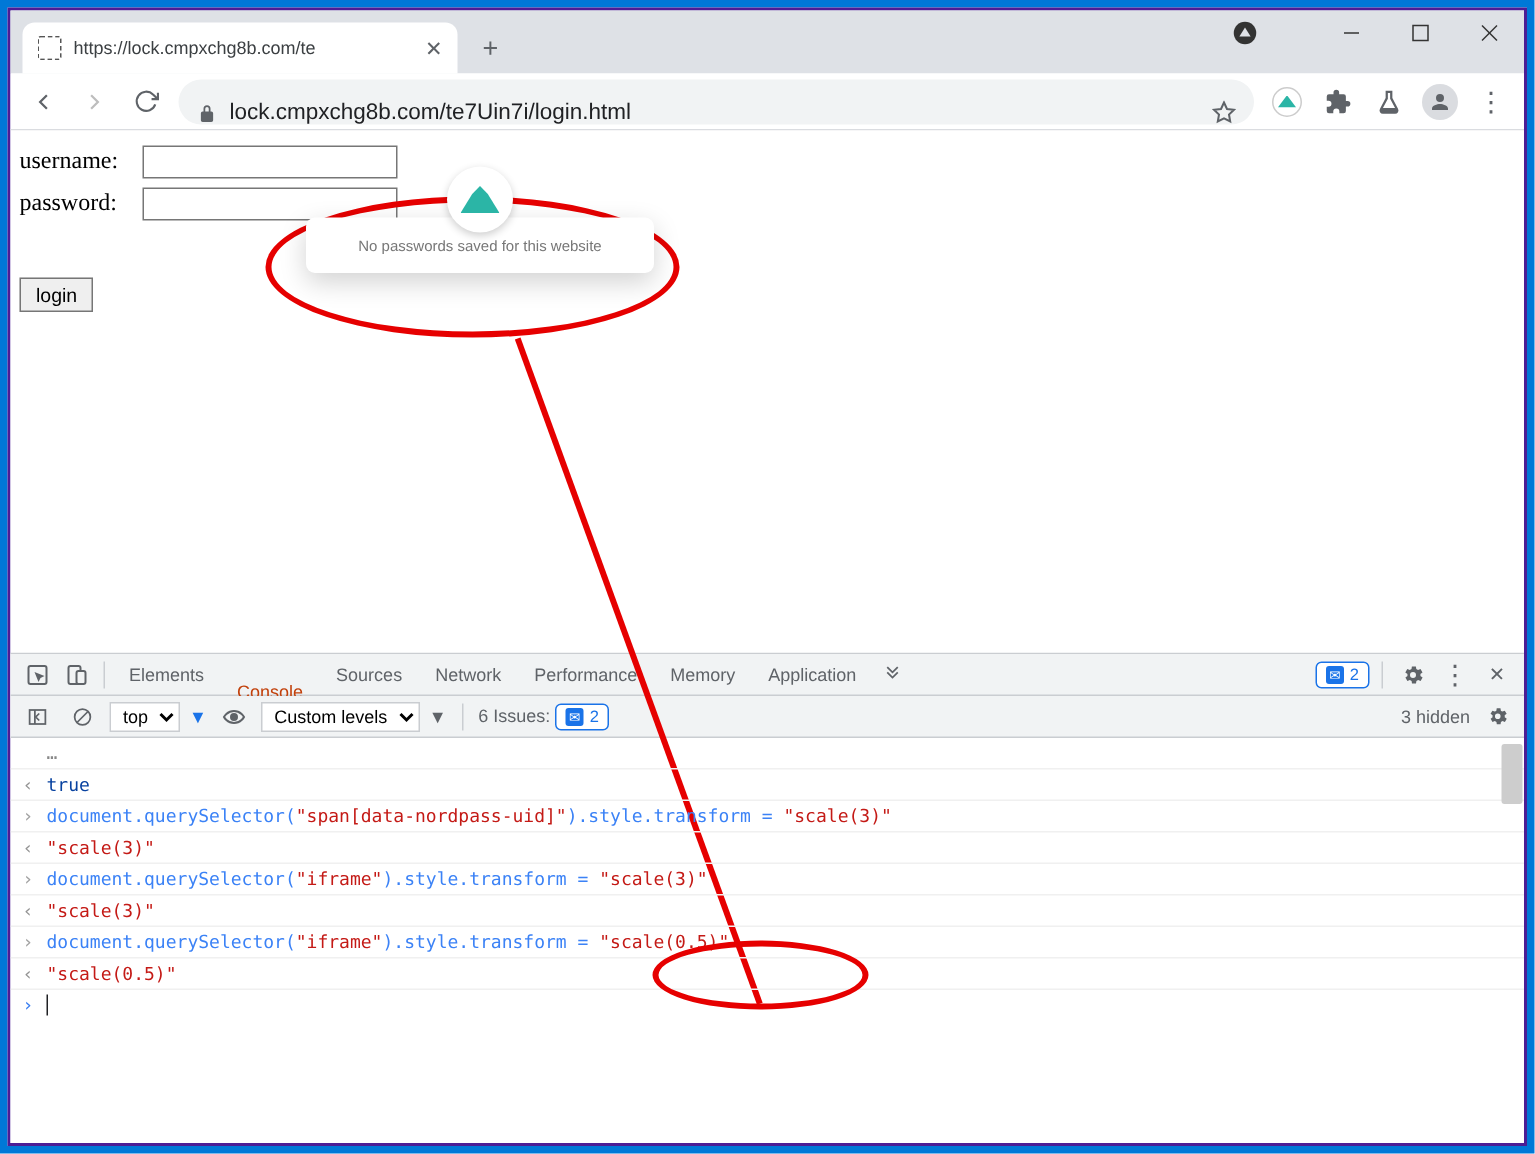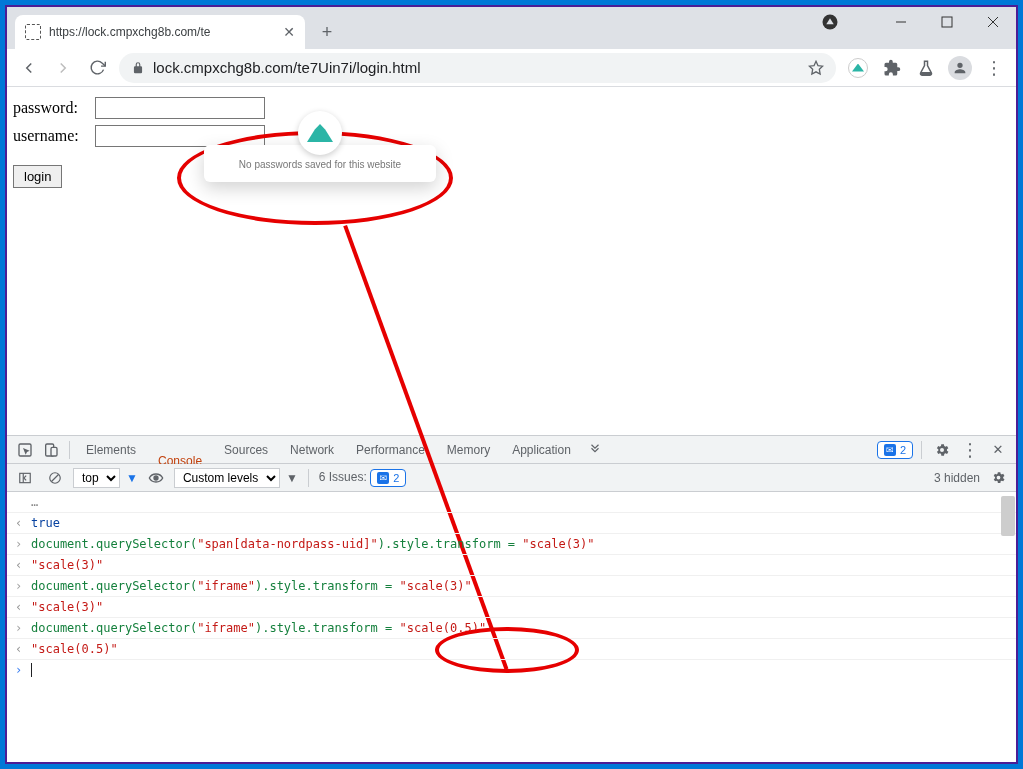--- a/index.html
+++ b/index.html
@@ -10,35 +10,35 @@
   .tab { margin-top:8px; margin-left:8px; height:34px; background:#fff; border-radius:8px 8px 0 0; display:flex; align-items:center; padding:0 10px; gap:8px; width:290px; }
   .tab-icon { width:16px; height:16px; border:1px dashed #555; border-radius:2px; }
   .tab-title { flex:1; white-space:nowrap; overflow:hidden; text-overflow:ellipsis; font-size:12px; color:#3c4043; }
   .tab-close { color:#5f6368; font-size:14px; cursor:pointer; }
   .newtab { width:28px; height:28px; margin-top:11px; margin-left:8px; display:flex; align-items:center; justify-content:center; color:#5f6368; font-size:18px; border-radius:4px; cursor:pointer; }
   .wincontrols { margin-left:auto; display:flex; height:30px; }
   .winbtn { width:46px; display:flex; align-items:center; justify-content:center; color:#333; font-size:14px; cursor:pointer; }
   .addrbar { height:38px; background:#fff; border-bottom:1px solid #dadce0; display:flex; align-items:center; padding:0 6px; gap:2px; }
   .navbtn { width:32px; height:32px; display:flex; align-items:center; justify-content:center; color:#5f6368; border-radius:50%; cursor:pointer; }
   .navbtn.disabled { color:#bdbdbd; }
-  .omnibox { flex:1; height:30px; background:#f1f3f4; border-radius:15px; display:flex; align-items:center; padding:0 12px; gap:8px; margin:0 4px; }
+  .omnibox { flex:1; height:30px; background:#f1f3f4; border-radius:15px; display:flex; align-items:flex-end; padding:0 12px; gap:8px; margin:0 4px; }
   .lock { color:#5f6368; }
   .url { flex:1; font-size:15px; color:#202124; }
   .star { color:#5f6368; }
   .extbtn { width:32px; height:32px; display:flex; align-items:center; justify-content:center; cursor:pointer; }
   .nord-circle { width:20px; height:20px; border-radius:50%; background:#fff; border:1px solid #ccc; display:flex; align-items:center; justify-content:center; }
   .nord-mtn { width:12px; height:8px; background:#2bb5a6; clip-path:polygon(50% 0,100% 100%,0 100%); }
   .avatar { width:24px; height:24px; border-radius:50%; background:#dadce0; display:flex; align-items:center; justify-content:center; }
   .avatar svg { width:16px; height:16px; fill:#5f6368; }
   .dotsv { font-size:18px; color:#5f6368; }
   .content { flex:1; position:relative; background:#fff; font-family:"Times New Roman", serif; font-size:16px; padding:10px 6px; }
   .form-row { display:flex; align-items:center; gap:4px; margin-bottom:6px; }
   .form-row label { min-width:78px; }
   .form-row input { width:170px; height:22px; border:1px solid #767676; background:#fff; font-family:Arial; font-size:13px; padding:1px 3px; }
-  .loginbtn { margin-top:12px; background:#efefef; border:1px solid #767676; font-family:Arial; font-size:13px; padding:3px 10px; }
+  .loginbtn { margin-top:32px; background:#efefef; border:1px solid #767676; font-family:Arial; font-size:13px; padding:3px 10px; }
 
   .popup { position:absolute; left:197px; top:24px; width:232px; height:58px; background:transparent; }
   .popup-badge { position:absolute; left:50%; top:0; transform:translateX(-50%); width:44px; height:44px; border-radius:50%; background:#fff; box-shadow:0 2px 6px rgba(0,0,0,0.2); display:flex; align-items:center; justify-content:center; z-index:2; }
   .popup-badge .mtn { width:26px; height:18px; background:#2bb5a6; clip-path:polygon(30% 30%,50% 0,70% 30%,100% 100%,0 100%); }
   .popup-body { position:absolute; left:0; right:0; top:34px; background:#fff; border-radius:6px; box-shadow:0 6px 18px rgba(0,0,0,0.18); text-align:center; padding:14px 8px 12px; font-family:"Segoe UI",Arial,sans-serif; font-size:10px; color:#777; z-index:1; }
 
   .annot-ellipse { position:absolute; border:4px solid #e60000; border-radius:50%; pointer-events:none; }
   .annot-line { position:absolute; background:#e60000; transform-origin:0 0; pointer-events:none; height:4px; }
 
   .devtools { height:327px; border-top:1px solid #cacdd1; background:#fff; display:flex; flex-direction:column; font-family:"Segoe UI",Arial,sans-serif; }
@@ -54,21 +54,21 @@
   .dt-toolbar select, .dt-toolbar input { border:1px solid #cacdd1; background:#fff; font-size:12px; height:20px; padding:0 4px; }
   .dt-toolbar .filter-input { width:200px; }
   .dt-toolbar .spacer { flex:1; }
   .console-body { flex:1; overflow:auto; font-family:Menlo,Consolas,monospace; font-size:12px; position:relative; }
   .console-body::-webkit-scrollbar { width:16px; }
   .cline { display:flex; padding:3px 8px; border-bottom:1px solid #f0f0f0; gap:6px; align-items:flex-start; }
   .cline .arrow { color:#888; width:10px; flex-shrink:0; }
   .cline .arrow.in::before { content:"\203A"; color:#a1a1a1; }
   .cline .arrow.out::before { content:"\2039"; color:#939393; }
   .cline .code { white-space:pre; }
-  .tok-default { color:#15803d; }
+  .tok-default { color:#3b82f6; }
   .tok-str { color:#c41a16; }
   .tok-res { color:#0842a0; }
   .tok-gray { color:#888; }
   .prompt-line { display:flex; padding:3px 8px; gap:6px; }
   .prompt-line .arrow { color:#367cf1; width:10px; }
   .prompt-line .caret-blink { border-left:1px solid #202124; height:14px; }
   .console-scroll-thumb { position:absolute; right:1px; width:14px; background:#cdcdcd; border-radius:2px; top:4px; height:40px; }
 
   svg { display:block; }
 </style>
@@ -162,26 +162,26 @@
           </svg>
         </div>
     </div>
     <div class="extbtn">
         <span class="dotsv">⋮</span>
       </div>
   </div>
 
   <div class="content">
     <div class="form-row">
+      <label>username:</label>
+      <input type="text" style="">
+    </div>
+    <div class="form-row">
       <label>password:</label>
       <input type="password" style="">
-    </div>
-    <div class="form-row">
-      <label>username:</label>
-      <input type="text" style="">
     </div>
     <button class="loginbtn">login</button>
 
     
     <div class="popup">
       <div class="popup-badge">
           <div class="mtn"></div>
         </div>
       <div class="popup-body">No passwords saved for this website</div>
     </div>

